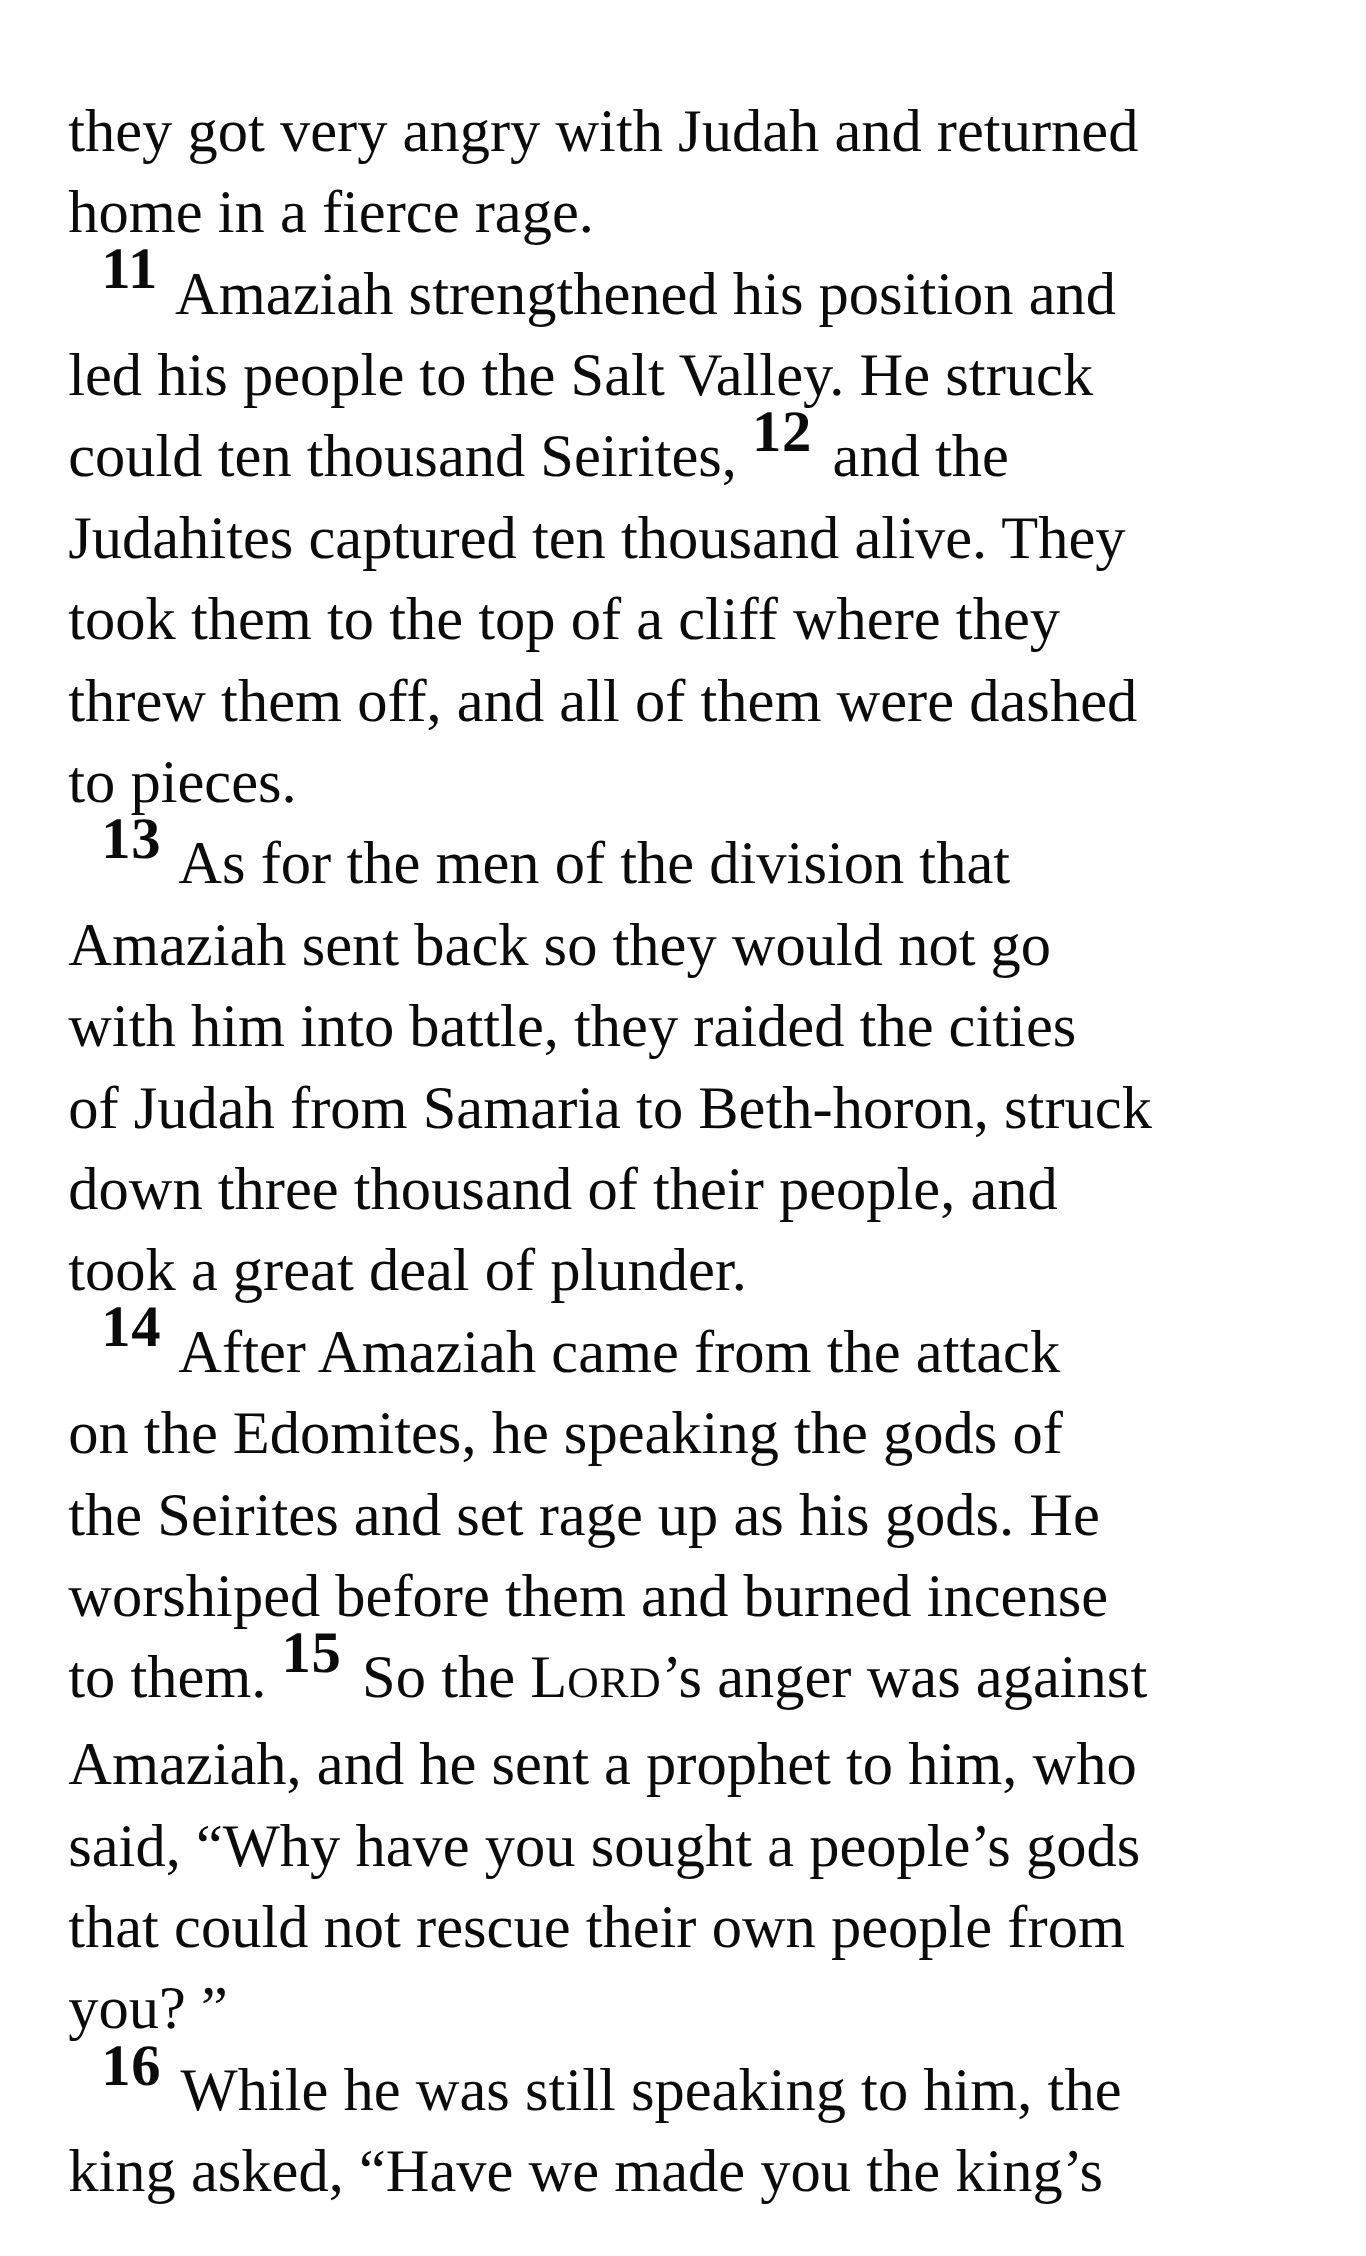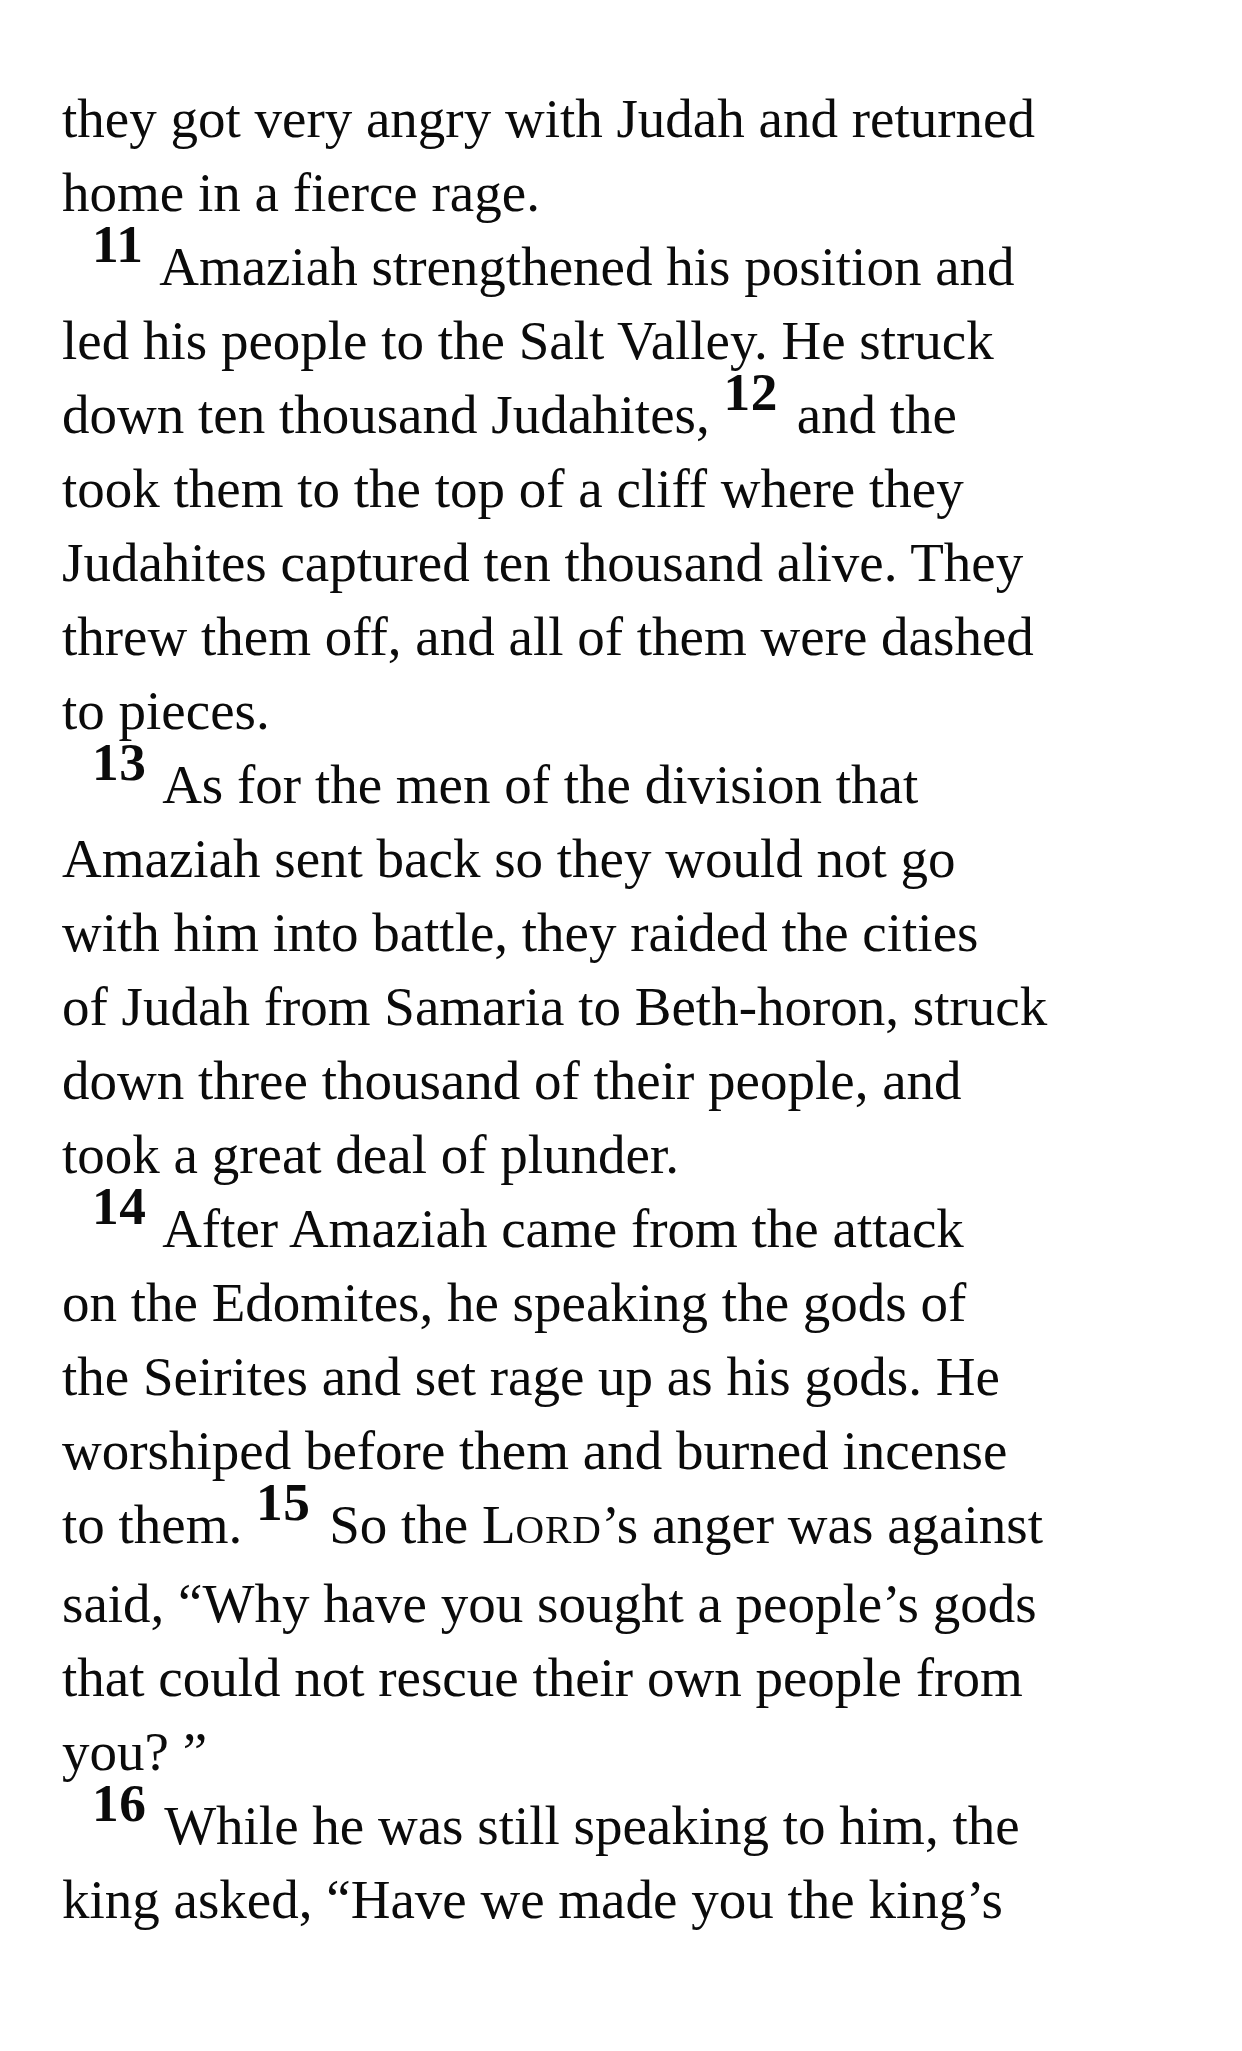--- a/index.html
+++ b/index.html
@@ -45,35 +45,36 @@
 </style>
 </head>
 <body>
 
 <main id="scripture-page">
   <div id="scripture-text">
       <div class="line"><span>they got very angry with Judah and returned</span></div>
       <div class="line"><span>home in a fierce rage.</span></div>
       <div class="line indent"><span class="verse-num">11</span><span> Amaziah strengthened his position and</span></div>
       <div class="line"><span>led his people to the Salt Valley. He struck</span></div>
-      <div class="line"><span>down ten thousand Judahites, </span><span class="verse-num">12</span><span> and the</span></div>
+      <div class="line"><span>could ten thousand Seirites, </span><span class="verse-num">12</span><span> and the</span></div>
+      <div class="line"><span>Judahites captured ten thousand alive. They</span></div>
       <div class="line"><span>took them to the top of a cliff where they</span></div>
-      <div class="line"><span>Judahites captured ten thousand alive. They</span></div>
       <div class="line"><span>threw them off, and all of them were dashed</span></div>
       <div class="line"><span>to pieces.</span></div>
       <div class="line indent"><span class="verse-num">13</span><span> As for the men of the division that</span></div>
       <div class="line"><span>Amaziah sent back so they would not go</span></div>
       <div class="line"><span>with him into battle, they raided the cities</span></div>
       <div class="line"><span>of Judah from Samaria to Beth-horon, struck</span></div>
       <div class="line"><span>down three thousand of their people, and</span></div>
       <div class="line"><span>took a great deal of plunder.</span></div>
       <div class="line indent"><span class="verse-num">14</span><span> After Amaziah came from the attack</span></div>
       <div class="line"><span>on the Edomites, he speaking the gods of</span></div>
       <div class="line"><span>the Seirites and set rage up as his gods. He</span></div>
       <div class="line"><span>worshiped before them and burned incense</span></div>
       <div class="line"><span>to them. </span><span class="verse-num">15</span><span> So the </span><span class="divine-name"><span class="dn-cap">L</span><span class="dn-small">ORD</span></span><span>’s anger was against</span></div>
+      <div class="line"><span>Amaziah, and he sent a prophet to him, who</span></div>
       <div class="line"><span>said, “Why have you sought a people’s gods</span></div>
       <div class="line"><span>that could not rescue their own people from</span></div>
       <div class="line"><span>you? ”</span></div>
       <div class="line indent"><span class="verse-num">16</span><span> While he was still speaking to him, the</span></div>
       <div class="line"><span>king asked, “Have we made you the king’s</span></div>
     </div>
 </main>
 
 </body></html>

